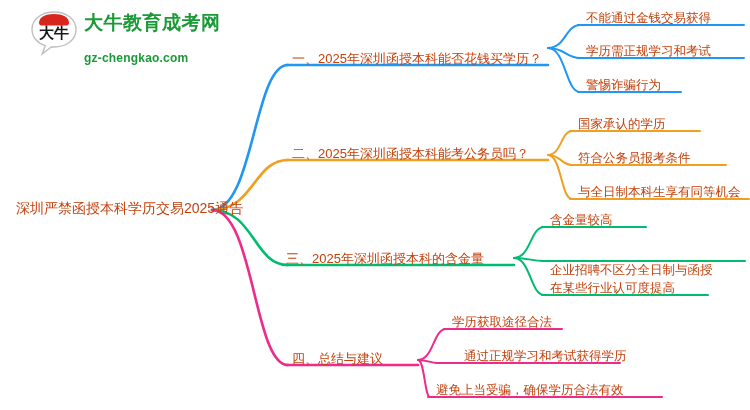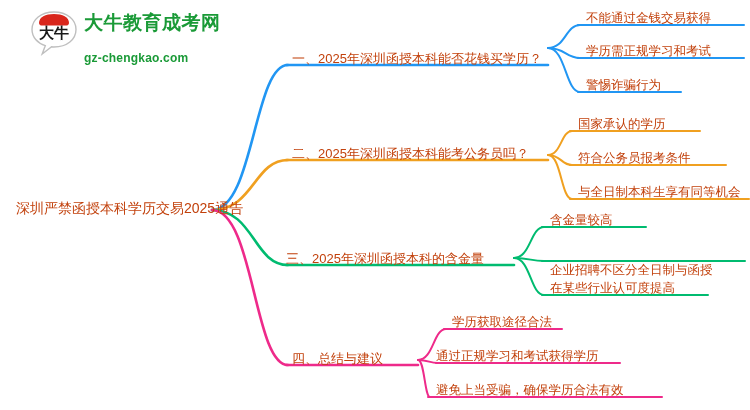--- a/index.html
+++ b/index.html
@@ -147,16 +147,16 @@
       <div class="node-label branch-label" style="left: 292px; top: 147px;">二、2025年深圳函授本科能考公务员吗？</div>
       <div class="node-label leaf-label" style="left: 578px; top: 118px;">国家承认的学历</div>
       <div class="node-label leaf-label" style="left: 578px; top: 152px;">符合公务员报考条件</div>
       <div class="node-label leaf-label" style="left: 578px; top: 186px;">与全日制本科生享有同等机会</div>
       <div class="node-label branch-label" style="left: 286px; top: 252px;">三、2025年深圳函授本科的含金量</div>
       <div class="node-label leaf-label" style="left: 550px; top: 214px;">含金量较高</div>
       <div class="node-label leaf-label" style="left: 550px; top: 264px;">企业招聘不区分全日制与函授</div>
       <div class="node-label leaf-label" style="left: 550px; top: 282px;">在某些行业认可度提高</div>
       <div class="node-label branch-label" style="left: 292px; top: 352px; text-align: right;">四、总结与建议</div>
       <div class="node-label leaf-label" style="left: 452px; top: 316px;">学历获取途径合法</div>
-      <div class="node-label leaf-label" style="left: 436px; top: 350px;">通过正规学习和考试获得学历</div>
+      <div class="node-label leaf-label" style="left: 464px; top: 350px;">通过正规学习和考试获得学历</div>
       <div class="node-label leaf-label" style="left: 436px; top: 384px;">避免上当受骗，确保学历合法有效</div>
     </div>
 </div>
 
 </body></html>

